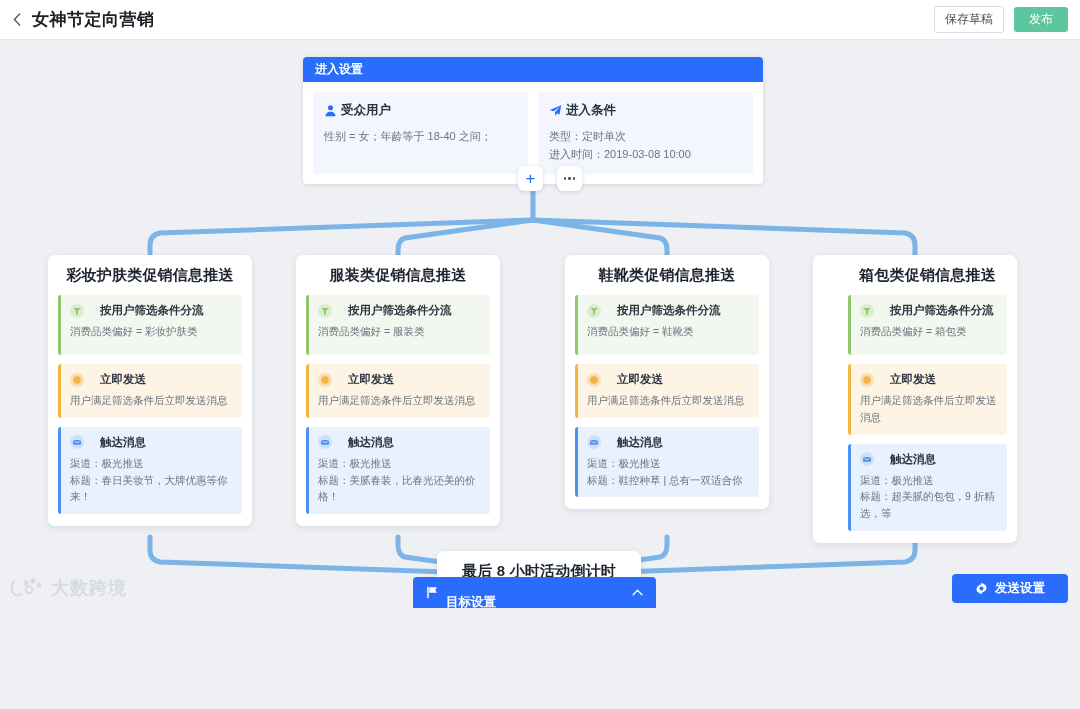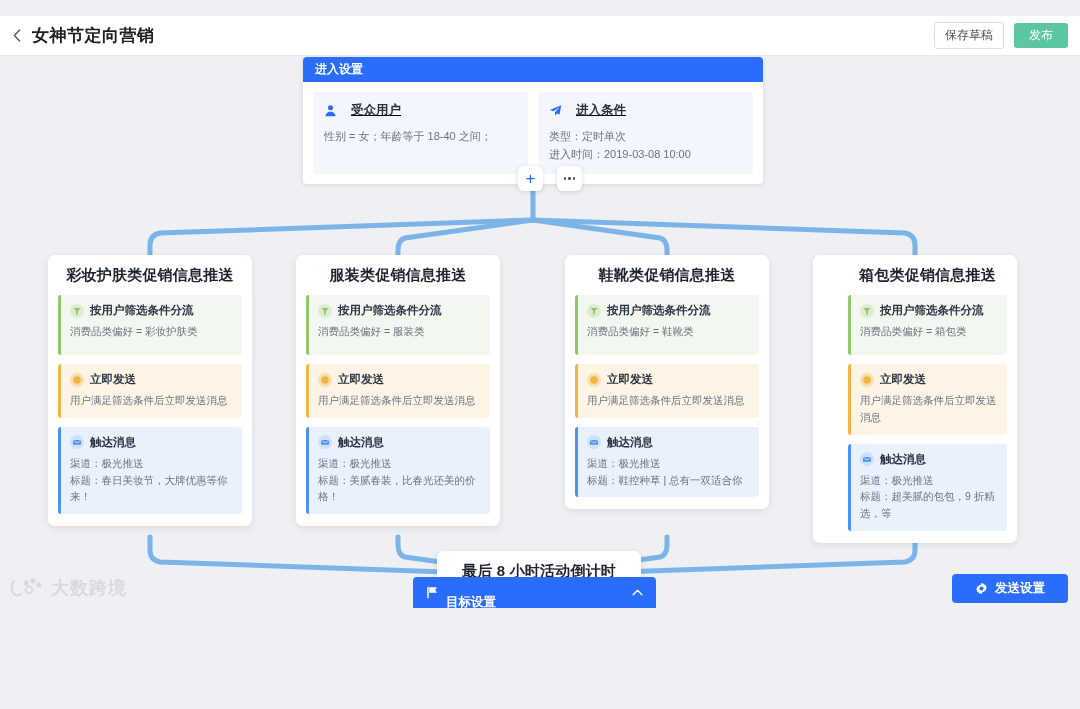--- a/index.html
+++ b/index.html
@@ -6,21 +6,21 @@
   html, body {
     width: 1080px; height: 709px;
     font-family: "Liberation Sans", "DejaVu Sans", sans-serif;
     background: #eef0f3;
     overflow: hidden;
   }
   #app { position: relative; width: 1080px; height: 709px; }
 
   
   .header {
-    position: absolute; top: 16px; left: 0;
+    position: absolute; top: 0; left: 0;
     width: 1080px; height: 40px;
     background: #ffffff;
     border-bottom: 1px solid #e6e8eb;
     display: flex; align-items: center;
     z-index: 40;
   }
   .back-icon {
     margin-left: 10px; margin-right: 8px;
     width: 14px; height: 20px;
     display: flex; align-items: center; justify-content: center;
@@ -75,23 +75,22 @@
     padding-left: 12px;
     font-size: 12px; color: #ffffff; font-weight: bold;
   }
   .entry-body { display: flex; gap: 10px; padding: 10px; }
   .entry-panel {
     flex: 1; background: #f3f6fc; border-radius: 3px;
     padding: 10px 11px 11px 11px;
     min-height: 74px;
   }
   .entry-panel-head {
-    display: flex; align-items: center; gap: 14px;
+    display: flex; align-items: center; gap: 4px;
     margin-bottom: 8px;
-    text-decoration: underline;
   }
   .entry-panel-title { font-size: 12.5px; font-weight: bold; color: #2a3441; }
   .entry-line { font-size: 11px; color: #6c7480; line-height: 1.65; }
 
   .ico { width: 13px; height: 13px; flex: none; display: block; }
 
   
   .mini-btns {
     position: absolute; left: 518px; top: 126px;
     display: flex; gap: 14px; z-index: 12;
@@ -118,21 +117,21 @@
   }
   .branch-title {
     text-align: center; font-size: 15px; font-weight: bold;
     color: #1e2530; margin-bottom: 10px; letter-spacing: .2px;
   }
   .block {
     border-radius: 3px; padding: 8px 9px 9px 9px;
     margin-bottom: 9px;
   }
   .block:last-child { margin-bottom: 0; }
-  .block-head { display: flex; align-items: center; gap: 6px; margin-bottom: 5px; }
+  .block-head { display: flex; align-items: center; gap: 16px; margin-bottom: 5px; }
   .block-title { font-size: 11.5px; font-weight: bold; color: #2a3441; }
   .block-line { font-size: 10.5px; color: #6c7480; line-height: 1.6; }
 
   .blk-green { background: #f2f8ef; border-left: 3px solid #8fc76a; min-height: 60px; }
   .blk-orange { background: #fdf4e6; border-left: 3px solid #f2b544; }
   .blk-blue { background: #e9f1fd; border-left: 3px solid #4c92f0; }
 
   
   .bottom-card {
     position: absolute; left: 437px; top: 511px;

